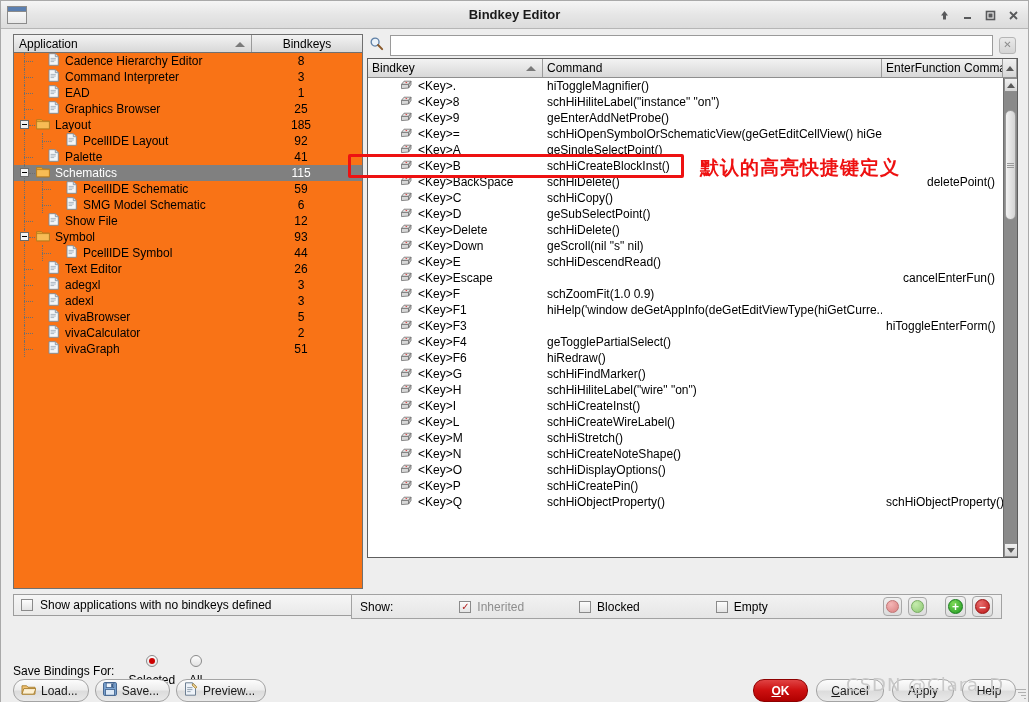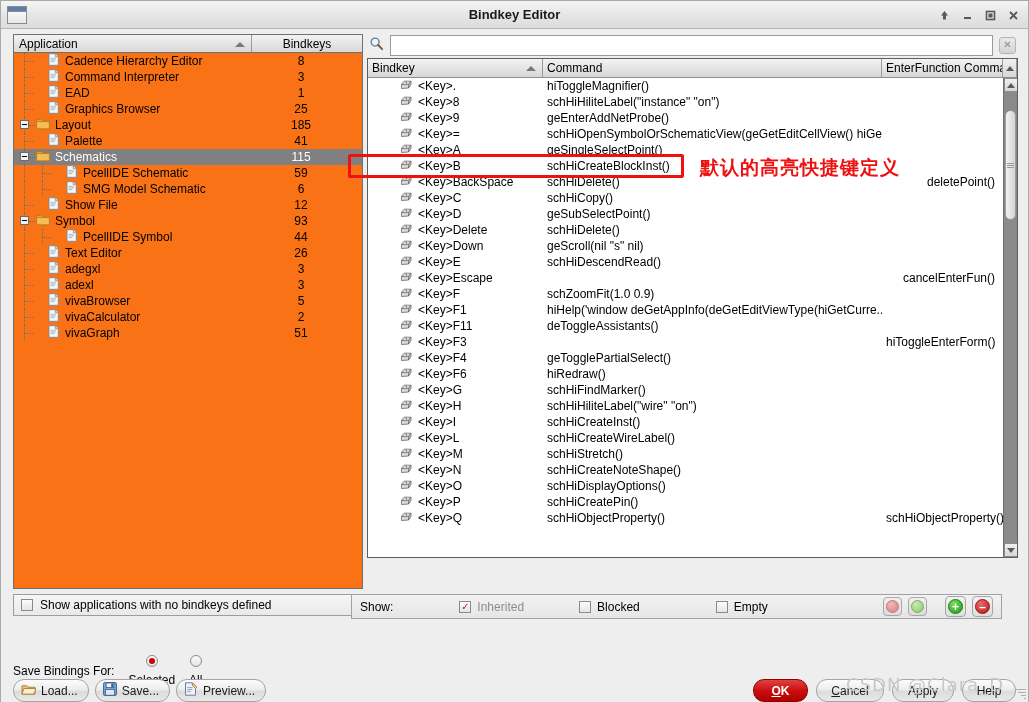--- a/index.html
+++ b/index.html
@@ -431,20 +431,34 @@
               </span>
             </span>
             <span class="ticon"><svg width="14" height="12" viewBox="0 0 14 12">
                 <path d="M0.6 1.6 h5 l1.2 1.4 H13.4 V10.8 H0.6 Z" fill="#f0a72e" stroke="#b4791d" stroke-width="0.9"></path>
                 <path d="M0.6 3.6 H13.4 V10.8 H0.6 Z" fill="#f7bc55" stroke="#b4791d" stroke-width="0.8"></path>
               </svg></span>
             <span class="tree-label">Layout</span>
             <span class="tree-count">185</span>
           </div>
           <div class="tree-row">
+            <span class="tree-indent" style="width: 52px;">
+              <span class="tree-dots" style="left:10px"></span>
+              <span class="tree-dots" style="left:28px"></span>
+              <span class="tree-elbow" style="left:28px"></span>
+            </span>
+            <span class="ticon"><svg width="12" height="13" viewBox="0 0 12 13">
+                <path d="M1 0.7 h6.3 l3 3 v8.6 h-9.3 Z" fill="#f4f6f8" stroke="#7c8b99" stroke-width="0.9"></path>
+                <path d="M7.3 0.7 v3 h3" fill="#d3dbe3" stroke="#7c8b99" stroke-width="0.8"></path>
+                <path d="M2.6 5.4 h5.2 M2.6 7 h5.2 M2.6 8.6 h3.6" stroke="#9aa8b5" stroke-width="0.8"></path>
+              </svg></span>
+            <span class="tree-label">PcellIDE Layout</span>
+            <span class="tree-count">92</span>
+          </div>
+          <div class="tree-row">
             <span class="tree-indent" style="width: 34px;">
               <span class="tree-dots" style="left:10px"></span>
               <span class="tree-elbow" style="left:10px"></span>
             </span>
             <span class="ticon"><svg width="12" height="13" viewBox="0 0 12 13">
                 <path d="M1 0.7 h6.3 l3 3 v8.6 h-9.3 Z" fill="#f4f6f8" stroke="#7c8b99" stroke-width="0.9"></path>
                 <path d="M7.3 0.7 v3 h3" fill="#d3dbe3" stroke="#7c8b99" stroke-width="0.8"></path>
                 <path d="M2.6 5.4 h5.2 M2.6 7 h5.2 M2.6 8.6 h3.6" stroke="#9aa8b5" stroke-width="0.8"></path>
               </svg></span>
             <span class="tree-label">Palette</span>
@@ -844,33 +858,20 @@
               <span class="cell c-key">
                 <span><svg width="13" height="12" viewBox="0 0 13 12">
                     <path d="M1.5 5.4 L4 2.2 h7 L8.6 5.4 Z" fill="#e9e9e9" stroke="#6e6e6e" stroke-width="0.8"></path>
                     <path d="M1.5 5.4 h7.1 v3.6 l-7.1 0.6 Z" fill="#d8d8d8" stroke="#6e6e6e" stroke-width="0.8"></path>
                     <path d="M8.6 5.4 L11 2.2 v3.3 L8.6 9 Z" fill="#c4c4c4" stroke="#6e6e6e" stroke-width="0.8"></path>
                     <path d="M5.4 2.8 l2 0.6 l-1.4 0.9 Z" fill="#d81d1d"></path>
                   </svg></span>
                 <span>&lt;Key&gt;F1</span>
               </span>
               <span class="cell c-cmd">hiHelp('window deGetAppInfo(deGetEditViewType(hiGetCurre...</span>
-              <span class="cell c-enter"></span>
-            </div>
-            <div class="row">
-              <span class="cell c-key">
-                <span><svg width="13" height="12" viewBox="0 0 13 12">
-                    <path d="M1.5 5.4 L4 2.2 h7 L8.6 5.4 Z" fill="#e9e9e9" stroke="#6e6e6e" stroke-width="0.8"></path>
-                    <path d="M1.5 5.4 h7.1 v3.6 l-7.1 0.6 Z" fill="#d8d8d8" stroke="#6e6e6e" stroke-width="0.8"></path>
-                    <path d="M8.6 5.4 L11 2.2 v3.3 L8.6 9 Z" fill="#c4c4c4" stroke="#6e6e6e" stroke-width="0.8"></path>
-                    <path d="M5.4 2.8 l2 0.6 l-1.4 0.9 Z" fill="#d81d1d"></path>
-                  </svg></span>
-                <span>&lt;Key&gt;F11</span>
-              </span>
-              <span class="cell c-cmd">deToggleAssistants()</span>
               <span class="cell c-enter"></span>
             </div>
             <div class="row">
               <span class="cell c-key">
                 <span><svg width="13" height="12" viewBox="0 0 13 12">
                     <path d="M1.5 5.4 L4 2.2 h7 L8.6 5.4 Z" fill="#e9e9e9" stroke="#6e6e6e" stroke-width="0.8"></path>
                     <path d="M1.5 5.4 h7.1 v3.6 l-7.1 0.6 Z" fill="#d8d8d8" stroke="#6e6e6e" stroke-width="0.8"></path>
                     <path d="M8.6 5.4 L11 2.2 v3.3 L8.6 9 Z" fill="#c4c4c4" stroke="#6e6e6e" stroke-width="0.8"></path>
                     <path d="M5.4 2.8 l2 0.6 l-1.4 0.9 Z" fill="#d81d1d"></path>
                   </svg></span>

